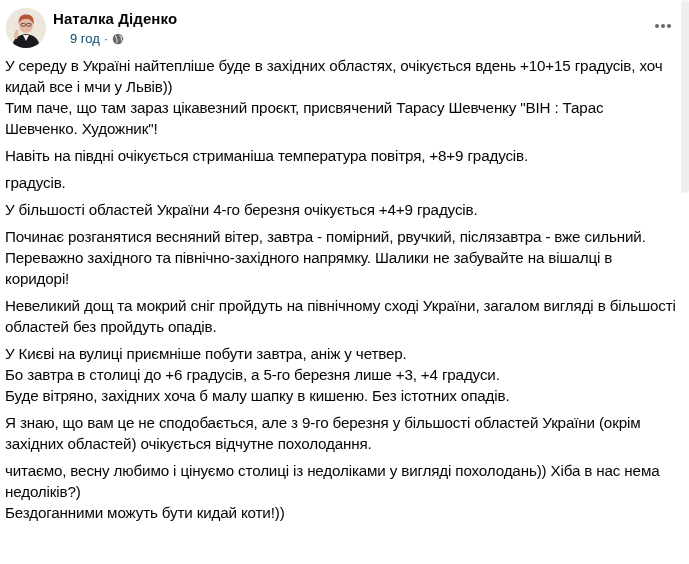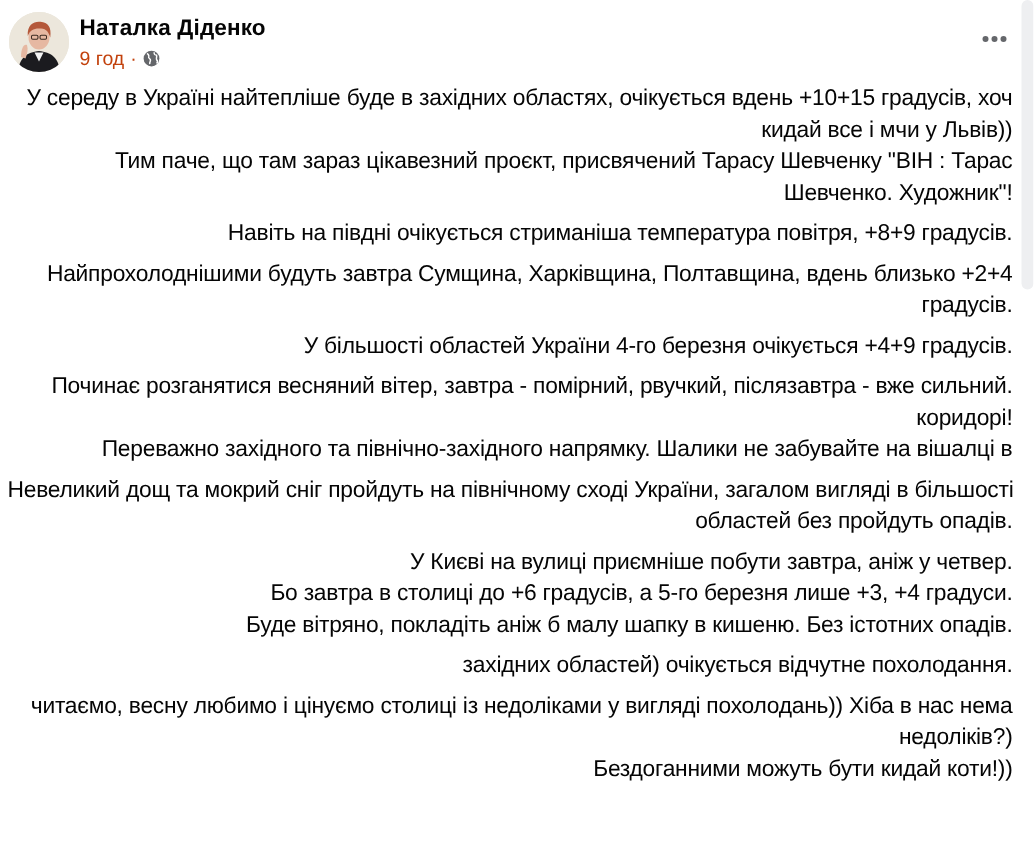--- a/index.html
+++ b/index.html
@@ -45,24 +45,24 @@
       position: absolute;
       left: 53px;
       top: 10px;
       font-size: 15px;
       font-weight: bold;
       color: #050505;
       letter-spacing: 0.1px;
     }
     .meta {
       position: absolute;
-      left: 53px;
+      left: 70px;
       top: 31px;
       font-size: 13px;
-      color: #c2410c;
+      color: #0c4a6e;
       display: flex;
       align-items: center;
     }
     .meta .dot {
       margin: 0 4px;
     }
     .globe {
       width: 12px;
       height: 12px;
       display: inline-block;
@@ -91,21 +91,20 @@
       left: 5px;
       top: 55px;
       width: 670px;
       font-size: 15.2px;
       line-height: 21px;
       color: #050505;
       letter-spacing: -0.15px;
     }
     .para {
       margin: 0 0 6px 0;
-      text-align: right;
     }
     .para .line {
       display: block;
       white-space: nowrap;
     }
     .scrollbar-track {
       position: absolute;
       left: 680px;
       top: 0;
       width: 9px;
@@ -159,41 +158,41 @@
     <div class="para">
       <span class="line">У середу в Україні найтепліше буде в західних областях, очікується вдень +10+15 градусів, хоч</span>
       <span class="line">кидай все і мчи у Львів))</span>
       <span class="line">Тим паче, що там зараз цікавезний проєкт, присвячений Тарасу Шевченку "ВІН : Тарас</span>
       <span class="line">Шевченко. Художник"!</span>
     </div>
     <div class="para">
       <span class="line">Навіть на півдні очікується стриманіша температура повітря, +8+9 градусів.</span>
     </div>
     <div class="para">
-      <span class="line">Найпрохолоднішими будуть завтра Сумщина, Харківщина, Полтавщина, вдень близько +2+4</span>
       <span class="line">градусів.</span>
     </div>
     <div class="para">
       <span class="line">У більшості областей України 4-го березня очікується +4+9 градусів.</span>
     </div>
     <div class="para">
       <span class="line">Починає розганятися весняний вітер, завтра - помірний, рвучкий,  післязавтра - вже сильний.</span>
+      <span class="line">Переважно західного та північно-західного напрямку. Шалики не забувайте на вішалці в</span>
       <span class="line">коридорі!</span>
-      <span class="line">Переважно західного та північно-західного напрямку. Шалики не забувайте на вішалці в</span>
     </div>
     <div class="para">
       <span class="line">Невеликий дощ та мокрий сніг пройдуть на північному сході України, загалом вигляді в більшості</span>
       <span class="line">областей без пройдуть опадів.</span>
     </div>
     <div class="para">
       <span class="line">У Києві на вулиці приємніше побути завтра, аніж у четвер.</span>
       <span class="line">Бо завтра в столиці до +6 градусів, а 5-го березня лише +3, +4 градуси.</span>
-      <span class="line">Буде вітряно, покладіть аніж б малу шапку в кишеню. Без істотних опадів.</span>
-    </div>
-    <div class="para">
+      <span class="line">Буде вітряно, західних хоча б малу шапку в кишеню. Без істотних опадів.</span>
+    </div>
+    <div class="para">
+      <span class="line">Я знаю, що вам це не сподобається, але з 9-го березня у більшості областей України (окрім</span>
       <span class="line">західних областей) очікується відчутне похолодання.</span>
     </div>
     <div class="para">
       <span class="line">читаємо, весну любимо і цінуємо столиці із недоліками у вигляді похолодань)) Хіба в нас нема</span>
       <span class="line">недоліків?)</span>
       <span class="line">Бездоганними можуть бути кидай коти!))</span>
     </div>
   </div>
 </div>
 

